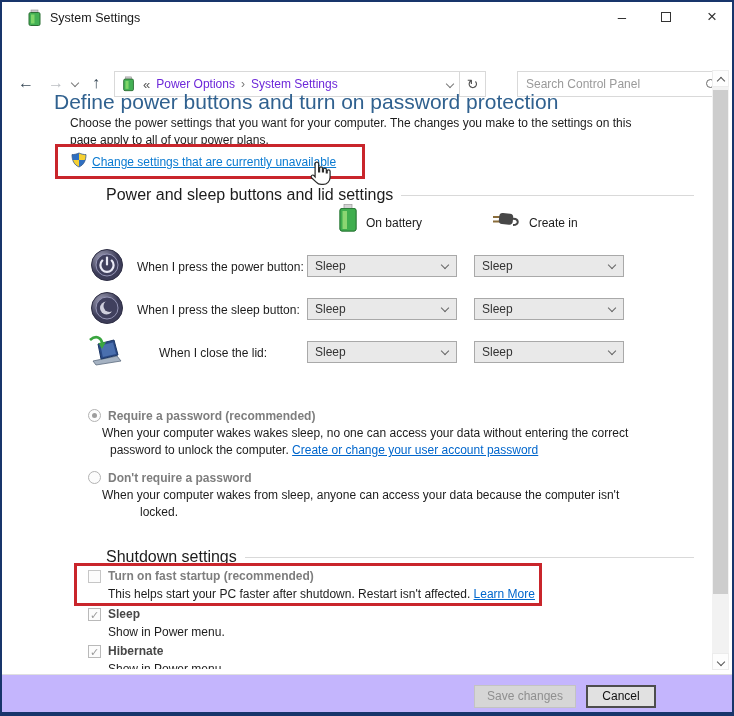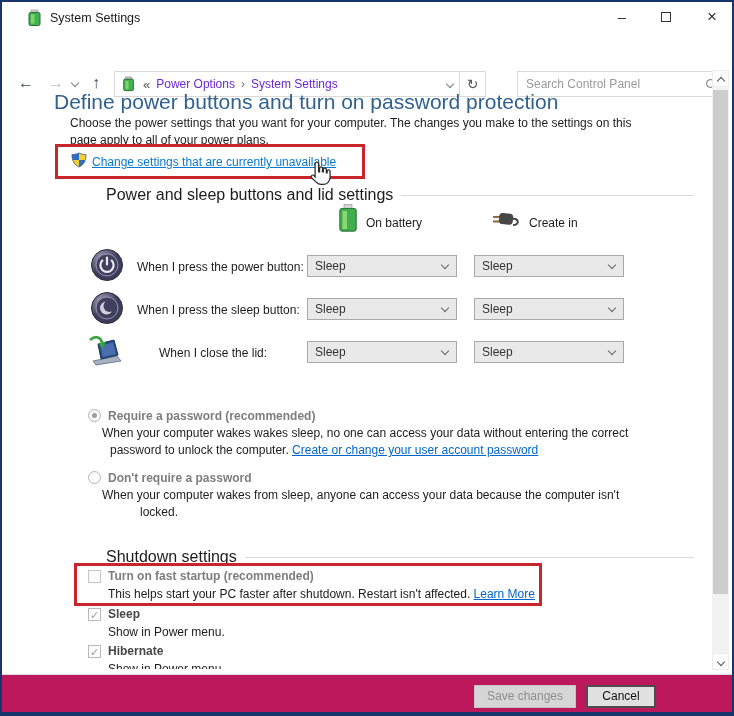--- a/index.html
+++ b/index.html
@@ -82,21 +82,21 @@
   .scrollbar { position:absolute; left:710px; top:68px; width:17px; height:600px; background:#f2f2f2; }
   .sb-btn { position:absolute; left:0; width:17px; height:17px; background:#fdfdfd;
             border:1px solid #ececec; text-align:center; }
   .sb-up { top:0; } .sb-down { bottom:0; }
   .sb-up .chev { transform:rotate(-135deg); margin-top:7px; border-color:#555; }
   .sb-down .chev { transform:rotate(45deg); margin-top:4px; border-color:#555; }
   .sb-thumb { position:absolute; left:1px; top:20px; width:15px; height:504px; background:#cdcdcd; }
 
   
   .footer { position:absolute; left:0; top:672px; width:100%; height:40px;
-            background:#be185d; border-top:1px solid #dfdfdf; }
+            background:#c4b5fd; border-top:1px solid #dfdfdf; }
   .btn { position:absolute; top:10px; height:23px; font-size:12px; text-align:center;
          font-family:"Liberation Sans","DejaVu Sans",sans-serif; }
   .btn-save { left:472px; width:102px; background:#d6d6d6; border:1px solid #c3c3c3;
               color:#8f8f8f; line-height:21px; }
   .btn-cancel { left:584px; width:70px; background:#e1e1e1; border:2px solid #4d4d4d;
                 color:#111; line-height:19px; }
 
   .icon-abs { position:absolute; }
 </style>
 </head>

